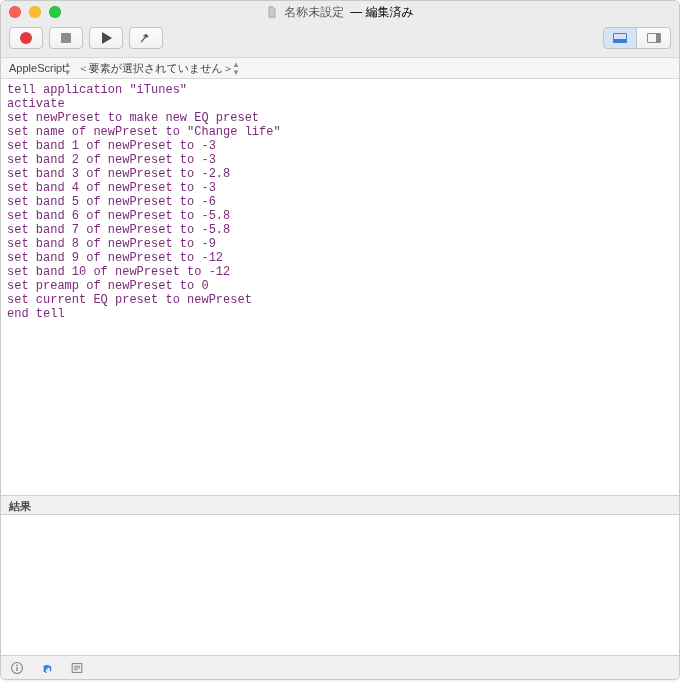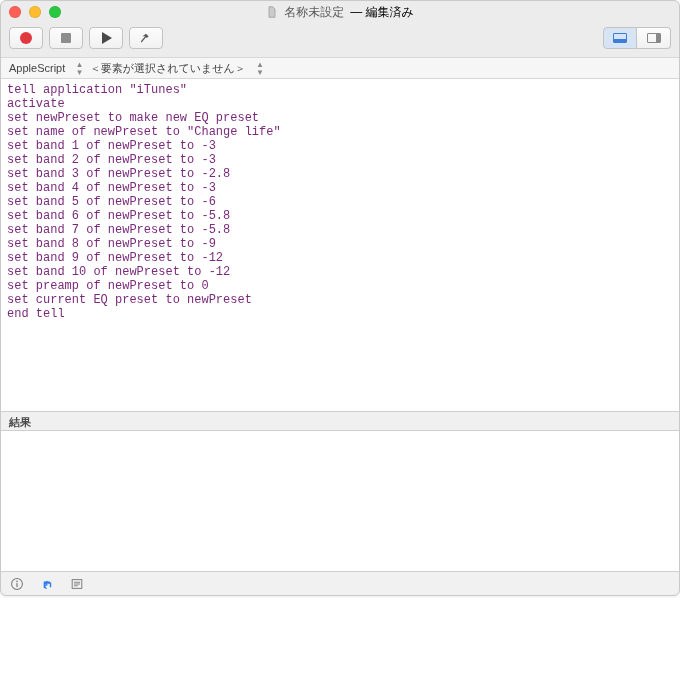--- a/index.html
+++ b/index.html
@@ -5,21 +5,21 @@
   * { box-sizing: border-box; margin: 0; padding: 0; }
   body {
     font-family: -apple-system, "Helvetica Neue", Arial, sans-serif;
     background: #fff;
     width: 680px;
     height: 686px;
     overflow: hidden;
   }
   .window {
     width: 680px;
-    height: 596px;
+    height: 680px;
     background: #ececec;
     border: 1px solid #c9c9c9;
     border-radius: 6px;
     display: flex;
     flex-direction: column;
     box-shadow: 0 1px 3px rgba(0,0,0,0.08);
   }
   .titlebar {
     height: 22px;
     display: flex;
@@ -123,21 +123,21 @@
     background: #f6f6f6;
     border-top: 1px solid #d8d8d8;
     border-bottom: 1px solid #d8d8d8;
     display: flex;
     align-items: center;
     padding: 0 8px;
     gap: 8px;
     font-size: 11px;
     color: #444;
   }
-  .nav-item { display: flex; align-items: center; gap: 12px; cursor: default; }
+  .nav-item { display: flex; align-items: center; gap: 0; cursor: default; }
   .nav-arrows { color:#888; font-size:9px; line-height:8px; display:flex; flex-direction:column; }
   .editor {
     flex: 1;
     background: #ffffff;
     overflow: auto;
     padding: 4px 6px;
     font-family: Menlo, Monaco, "Courier New", monospace;
     font-size: 12px;
     line-height: 14px;
     color: #7a2a7a;

